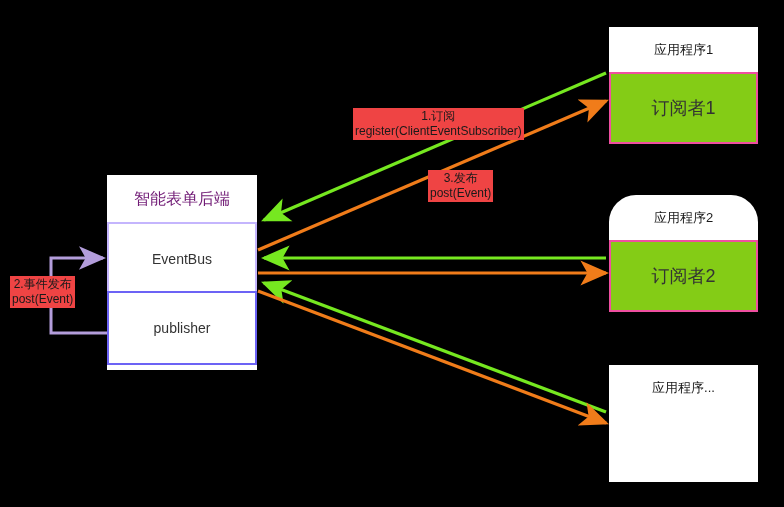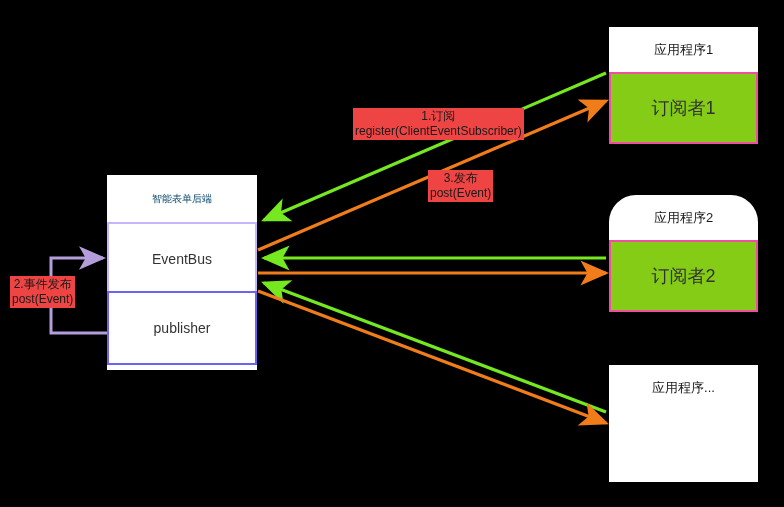--- a/index.html
+++ b/index.html
@@ -34,22 +34,22 @@
     box-sizing: border-box;
   }
   .backend-title {
     position: absolute;
     left: 0;
     top: 0;
     width: 150px;
     height: 47px;
     line-height: 47px;
     text-align: center;
-    font-size: 10px;
-    color: #0c4a6e;
+    font-size: 16px;
+    color: #701a75;
   }
   .bus-box {
     position: absolute;
     left: 107px;
     top: 222px;
     width: 150px;
     height: 74px;
     border: 2px solid #c4b5fd;
     background: #ffffff;
     box-sizing: border-box;

